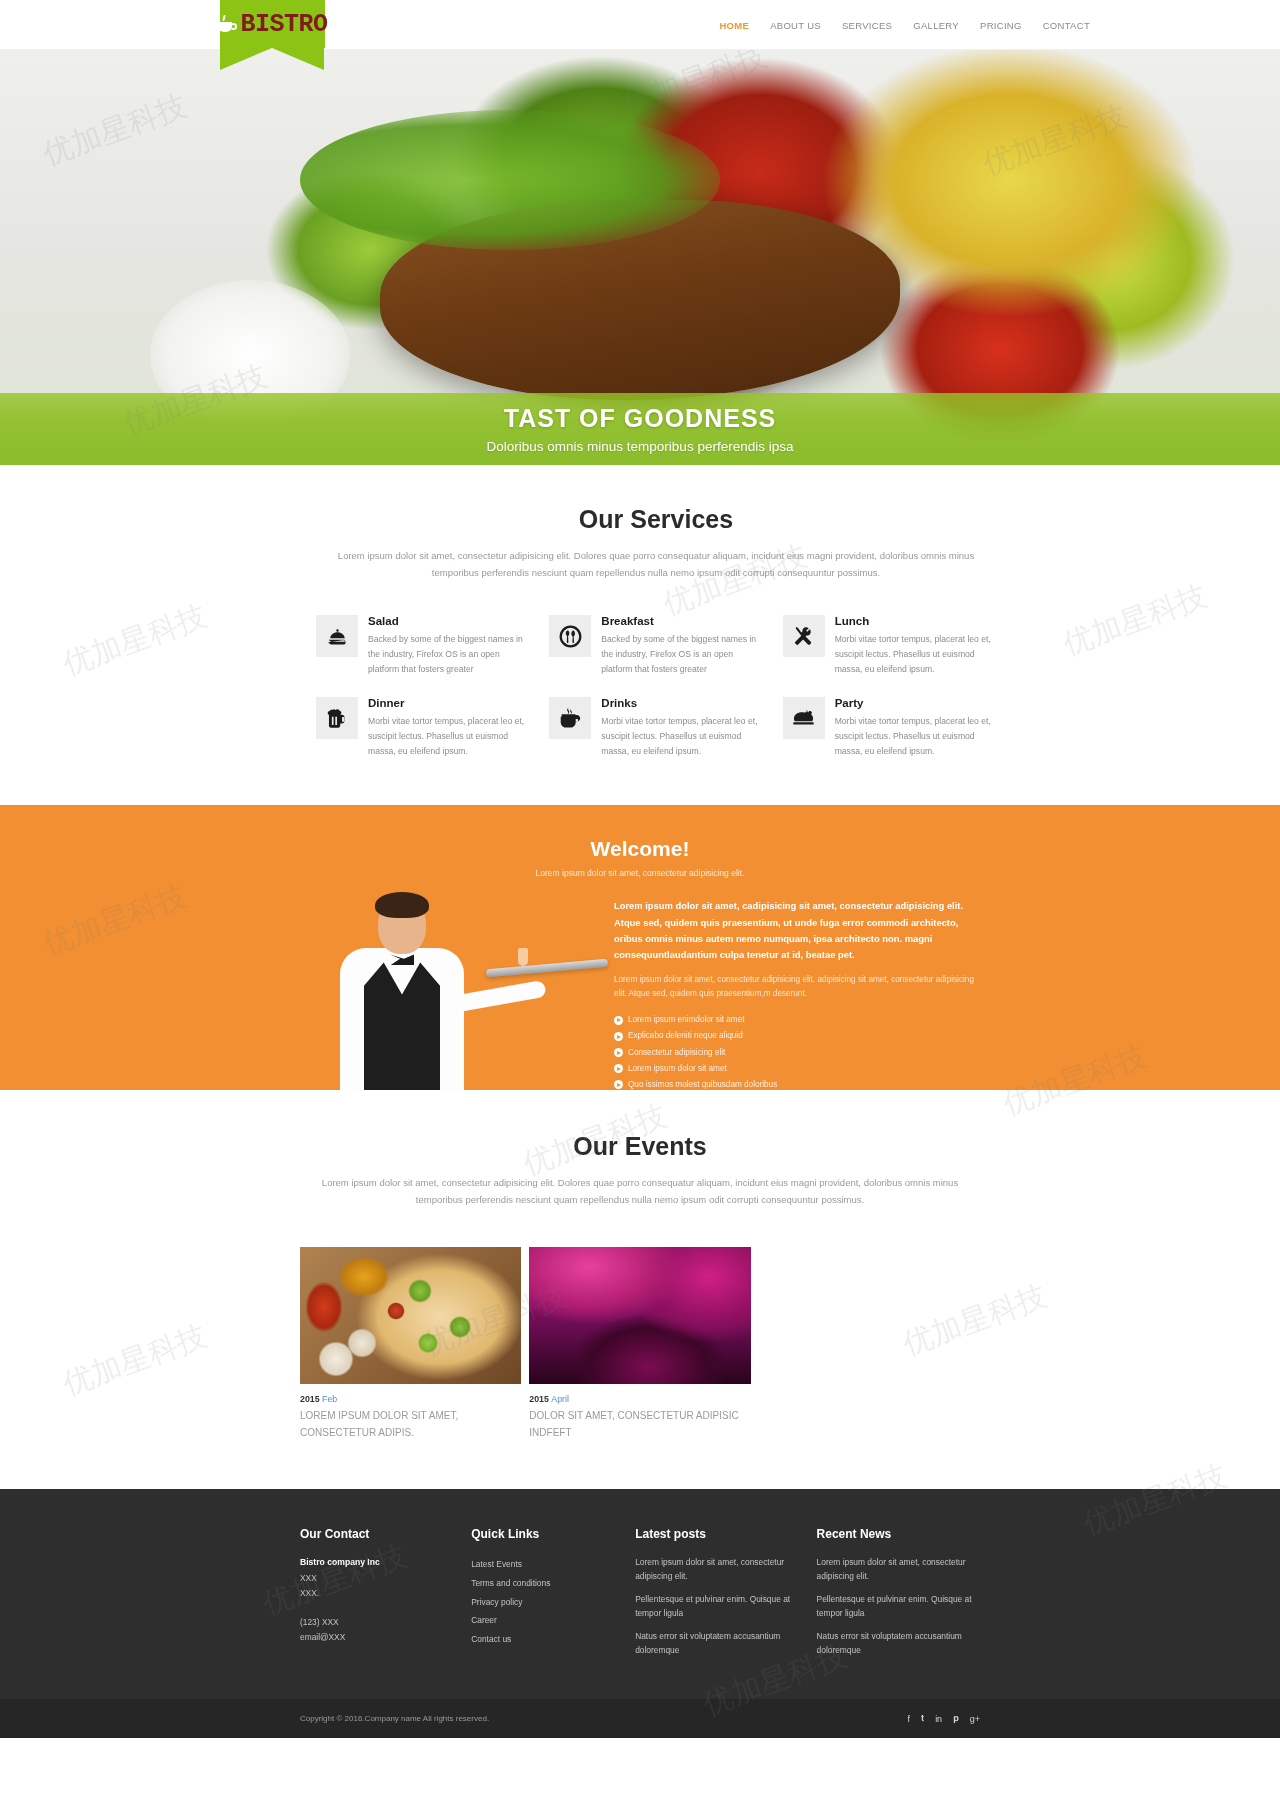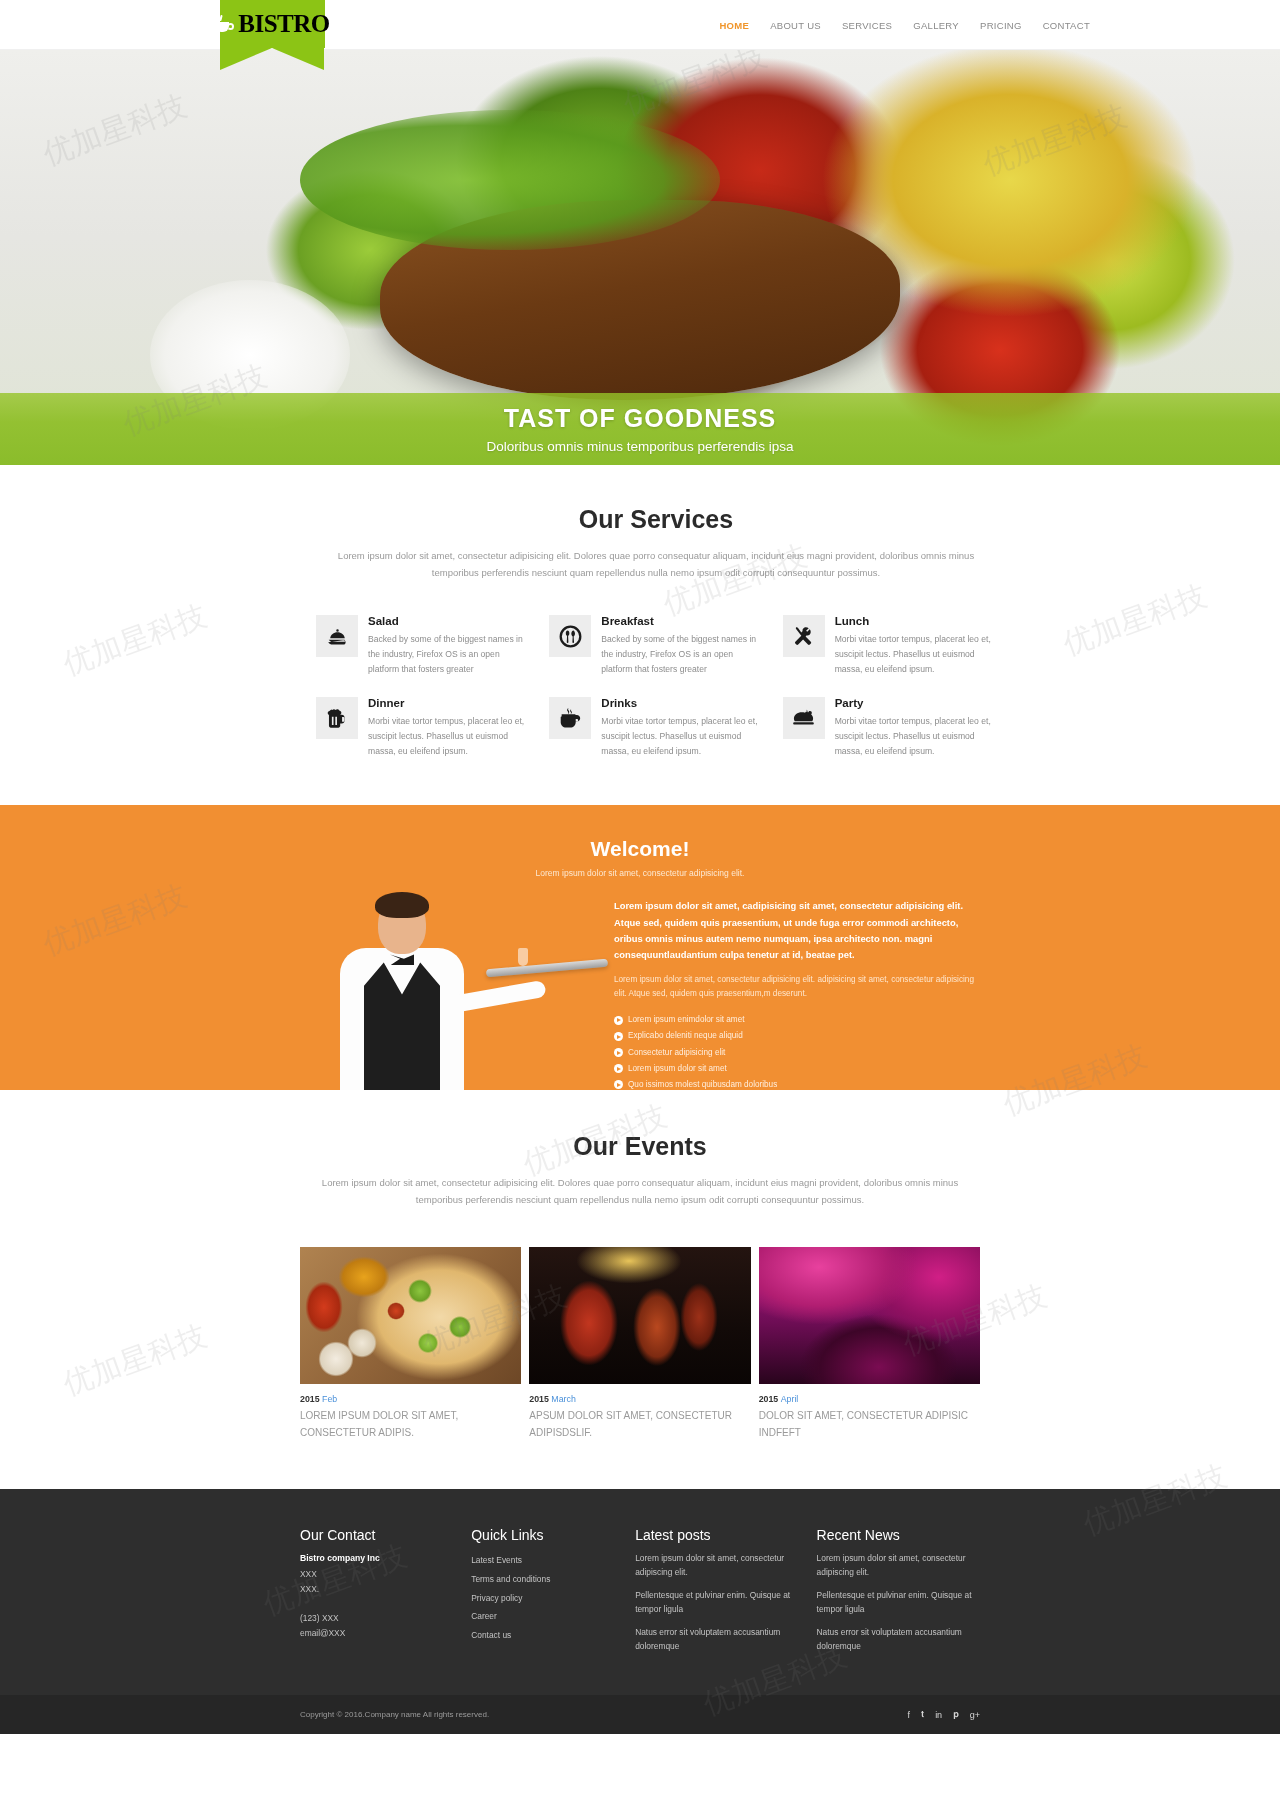--- a/index.html
+++ b/index.html
@@ -23,22 +23,22 @@
     border-bottom:22px solid transparent;
   }
   .logo-inner { display:flex; align-items:center; gap:3px; z-index:2; }
   .cup-icon { width:20px; height:16px; position:relative; }
   .cup-icon .body { position:absolute; left:0; bottom:0; width:14px; height:10px;
     background:#fff; border-radius:0 0 6px 6px; }
   .cup-icon .handle { position:absolute; left:12px; bottom:2px; width:7px; height:7px;
     border:2px solid #fff; border-radius:50%; border-left-color:transparent; }
   .cup-icon .steam { position:absolute; left:5px; top:-1px; width:2px; height:6px;
     background:#fff; border-radius:2px; transform:rotate(14deg); }
-  .logo-text { color:#000000; font-size:25px; font-weight:bold; letter-spacing:-0.5px;
-    font-family:Liberation Serif, serif; }
+  .logo-text { color:#7f1d1d; font-size:25px; font-weight:bold; letter-spacing:-0.5px;
+    font-family:Liberation Mono, monospace; }
 
   .nav { position:absolute; right:190px; top:0; height:50px;
          display:flex; align-items:center; gap:21px; }
   .nav a { font-size:9.5px; letter-spacing:0.3px; color:#8a8a8a;
            text-decoration:none; font-weight:normal; }
   .nav a.active { color:#f0962c; font-weight:bold; }
 
   
   .hero { position:relative; height:415px; overflow:hidden; }
   .hero-img {
@@ -160,21 +160,21 @@
       linear-gradient(180deg, #b4188a 0%, #6e0d55 55%, #28041c 100%); }
   .ev-year { font-size:8.8px; font-weight:bold; color:#333; margin-top:10px; }
   .ev-month { font-size:8.8px; color:#4a90d9; font-weight:normal; }
   .ev-desc { font-size:10px; color:#9a9a9a; line-height:1.7; margin-top:3px;
              text-transform:uppercase; }
 
   
   .footer { background:#2e2e2e; padding:38px 0 34px; }
   .f-grid { width:680px; margin:0 auto; display:grid;
             grid-template-columns:1.05fr 1fr 1.12fr 1.12fr; gap:18px; }
-  .f-title { color:#fff; font-size:14px; font-weight:normal; margin-bottom:8px; }
+  .f-title { color:#fff; font-size:12px; font-weight:bold; margin-bottom:14px; }
   .f-strong { color:#fff; font-size:8.6px; font-weight:bold; line-height:1.85; }
   .f-line { color:#c3c3c3; font-size:8.4px; line-height:1.85; }
   .f-gap { height:13px; }
   .f-link { color:#c3c3c3; font-size:8.4px; line-height:2.25; display:block;
             text-decoration:none; }
   .f-post { color:#c3c3c3; font-size:8.4px; line-height:1.72; margin-bottom:8px; }
   .copy { background:#262626; padding:14px 0; }
   .copy-row { width:680px; margin:0 auto; display:flex; align-items:center;
               justify-content:space-between; }
   .copy-text { color:#9a9a9a; font-size:8px; }
@@ -352,28 +352,20 @@
 
       <div>
         <div class="ev-thumb ev-1"></div>
         <div class="ev-year">
           <span>2015</span>
           <span class="ev-month">Feb</span>
         </div>
         <div class="ev-desc">LOREM IPSUM DOLOR SIT AMET, CONSECTETUR ADIPIS.</div>
       </div>
 
-      <div>
-        <div class="ev-thumb ev-2"></div>
-        <div class="ev-year">
-          <span>2015</span>
-          <span class="ev-month">March</span>
-        </div>
-        <div class="ev-desc">APSUM DOLOR SIT AMET, CONSECTETUR ADIPISDSLIF.</div>
-      </div>
 
       <div>
         <div class="ev-thumb ev-3"></div>
         <div class="ev-year">
           <span>2015</span>
           <span class="ev-month">April</span>
         </div>
         <div class="ev-desc">DOLOR SIT AMET, CONSECTETUR ADIPISIC INDFEFT</div>
       </div>
 

